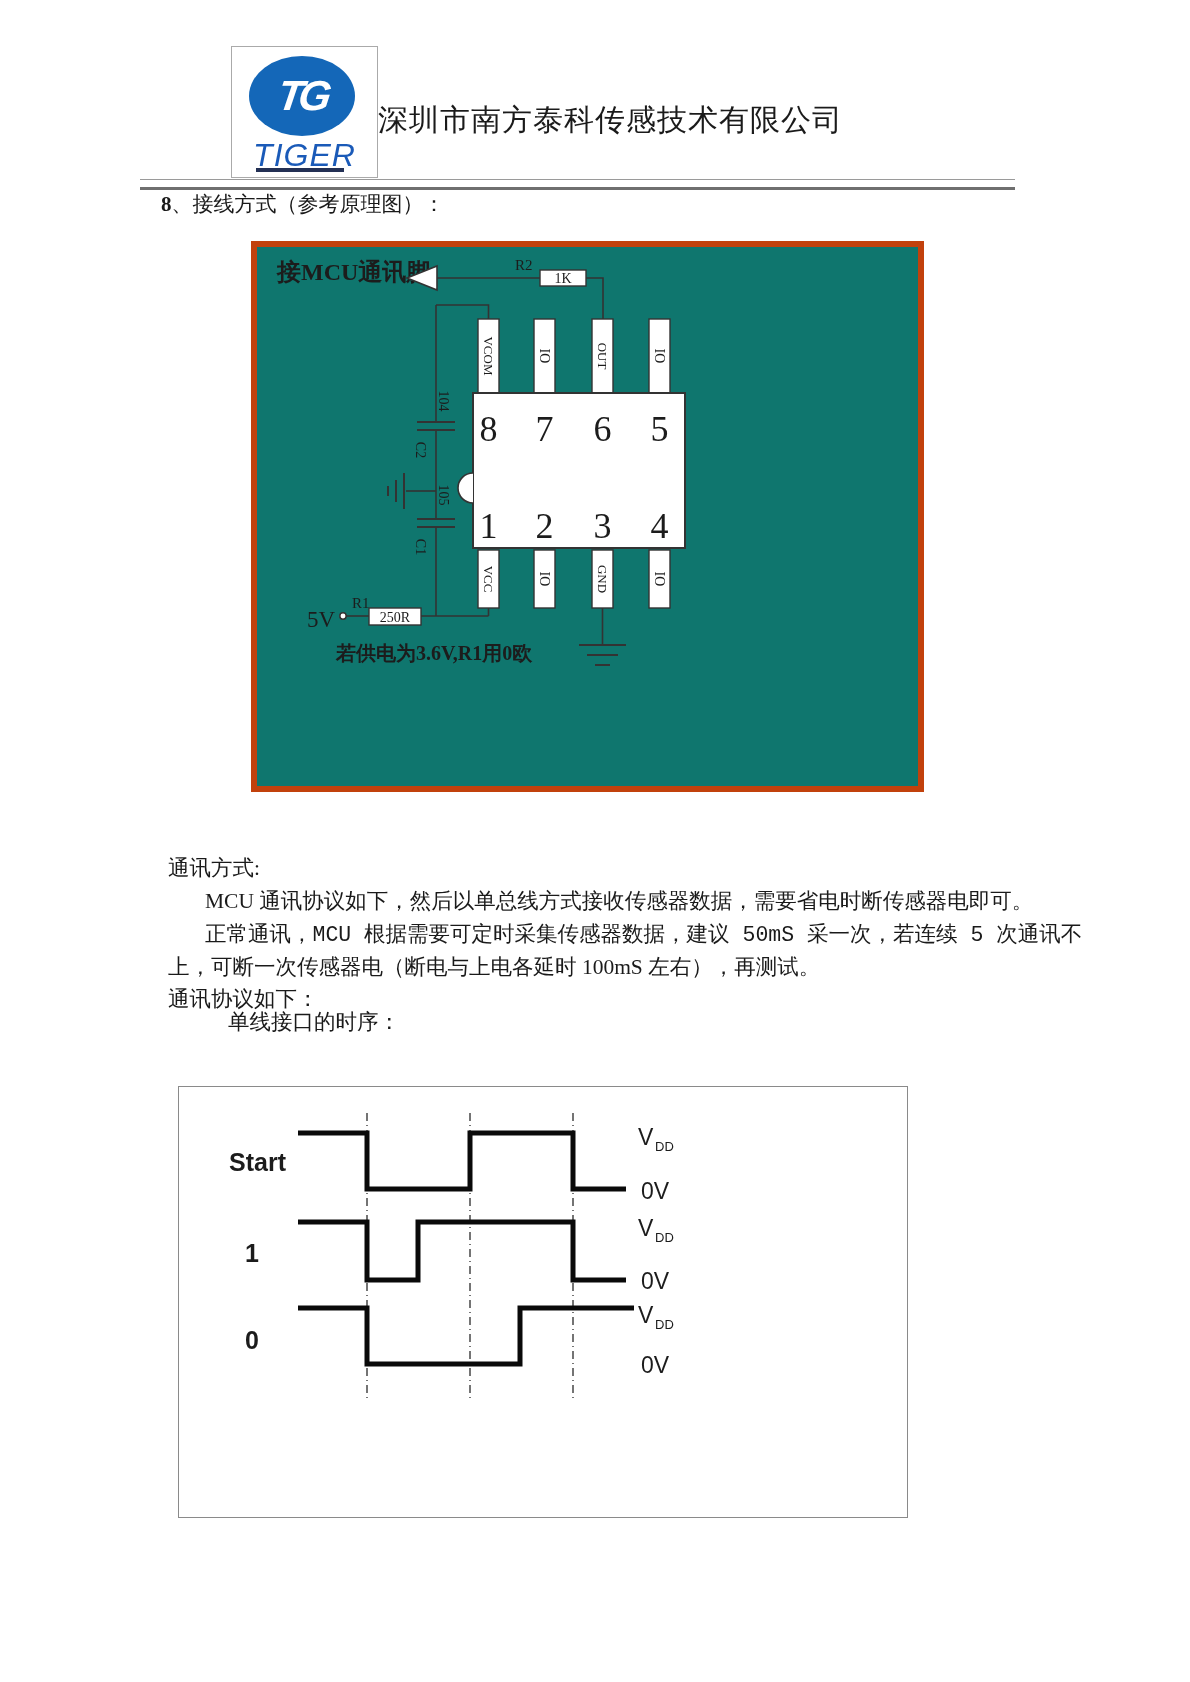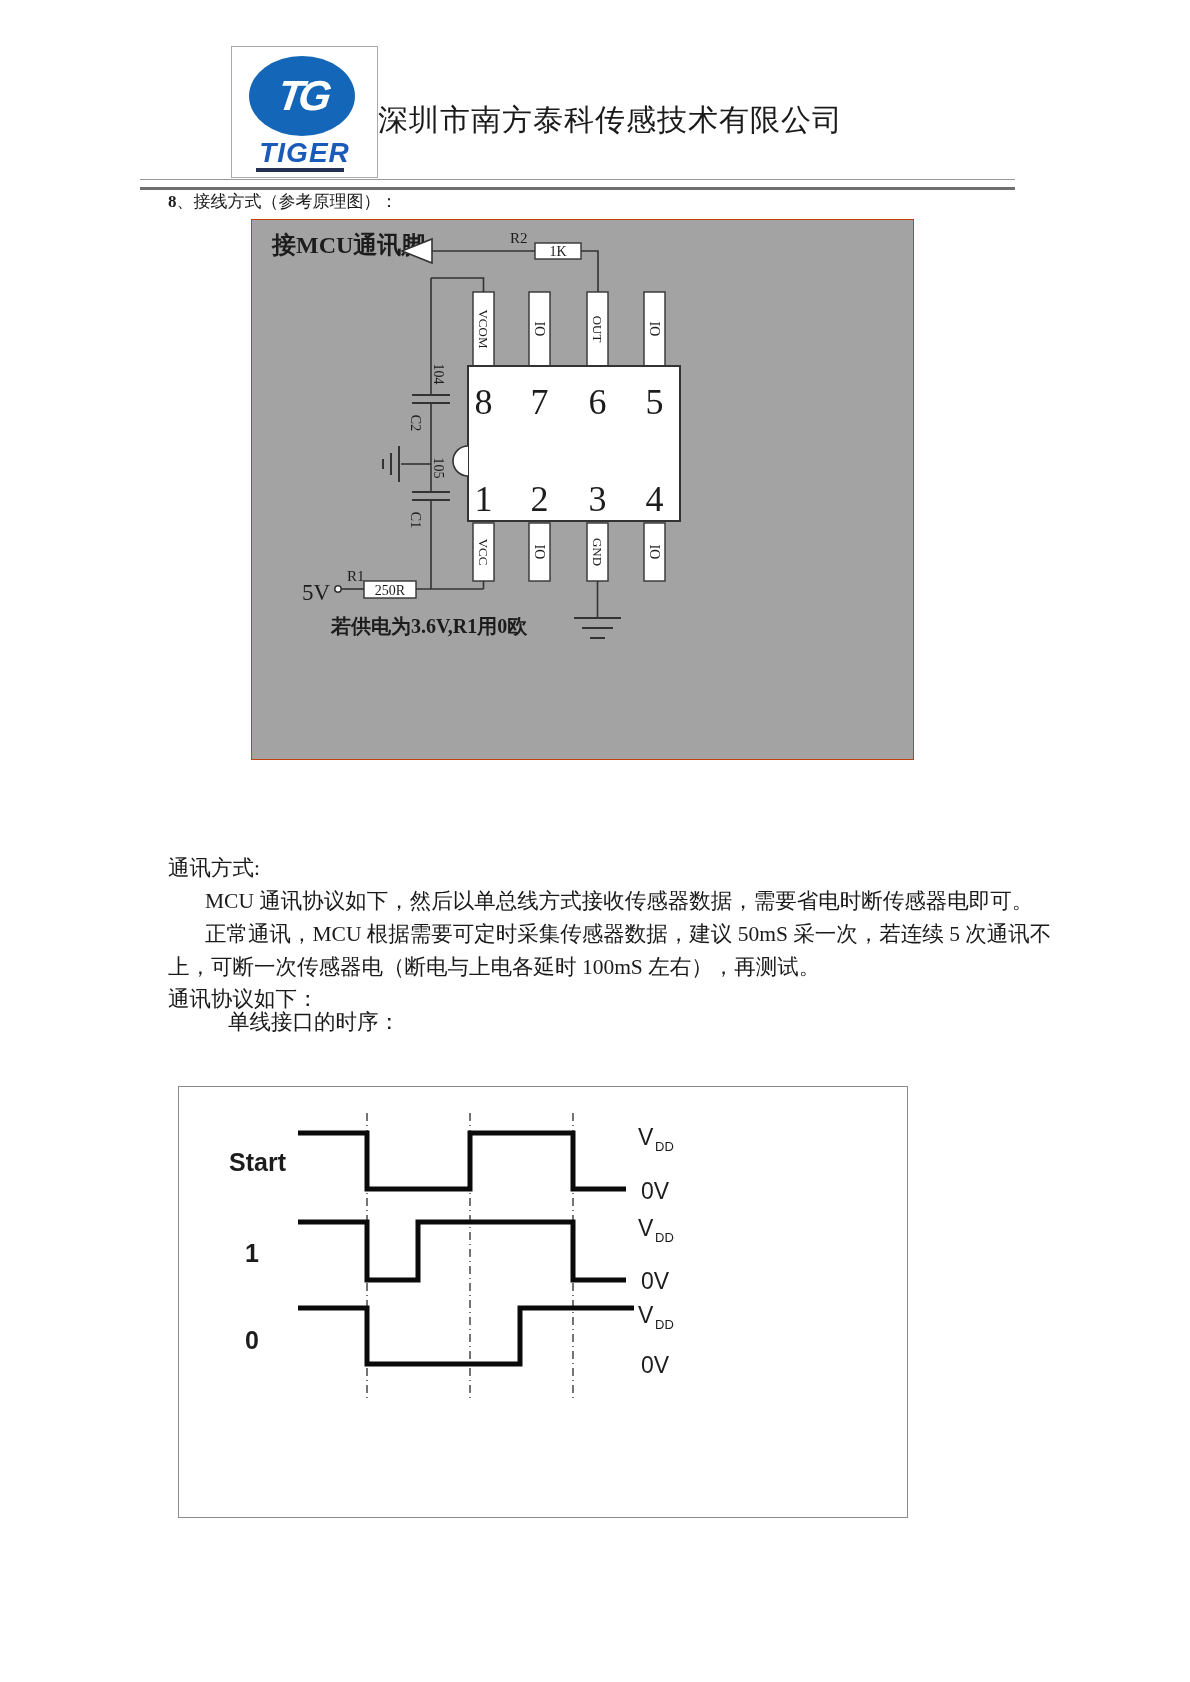--- a/index.html
+++ b/index.html
@@ -13,32 +13,32 @@
   .logo-ellipse{
     position:absolute;left:17px;top:9px;width:106px;height:80px;border-radius:50%;
     background:#1467b8;display:flex;align-items:center;justify-content:center;
   }
   .logo-tg{
     font-family:"Liberation Sans","DejaVu Sans",sans-serif;font-style:italic;font-weight:bold;
     font-size:42px;color:#ffffff;letter-spacing:-5px;transform:skewX(-8deg);
   }
   .logo-name{
     position:absolute;left:0;top:90px;width:100%;text-align:center;
-    font-family:"Liberation Sans","DejaVu Sans",sans-serif;font-style:italic;font-weight:bold;
-    font-size:28px;color:#1a5ab8;letter-spacing:1px;
+    font-family:"Liberation Sans","DejaVu Sans",sans-serif;font-style:italic;font-weight:normal;
+    font-size:32px;color:#1a5ab8;letter-spacing:1px;
   }
   .logo-underline{position:absolute;left:24px;bottom:5px;width:88px;height:4px;background:#233054;}
   .company-name{position:absolute;left:378px;top:100px;font-size:30px;letter-spacing:1px;white-space:nowrap;}
   .header-rule{position:absolute;left:140px;top:179px;width:875px;height:7px;border-top:1px solid #9a9a9a;border-bottom:3px solid #6f6f6f;}
   
-  .s8-title{position:absolute;left:168px;top:190px;font-size:17px;white-space:nowrap;}
+  .s8-title{position:absolute;left:161px;top:190px;font-size:21px;white-space:nowrap;}
   .s8-title .num{font-weight:bold;}
   .bodyline{position:absolute;font-size:21.5px;white-space:nowrap;}
   
-  .circuit-frame{position:absolute;left:251px;top:219px;width:661px;height:539px;border:1px solid #c2410c;background:#a3a3a3;}
+  .circuit-frame{position:absolute;left:251px;top:241px;width:661px;height:539px;border:6px solid #c2410c;background:#0f766e;}
   .timing-frame{position:absolute;left:178px;top:1086px;width:728px;height:430px;border:1px solid #8a8a8a;background:#fff;}
   svg{display:block;}
   svg text{fill:#1c1c1c;}
   .sch-serif{font-family:"Liberation Serif","DejaVu Serif",serif;}
   .tim-sans{font-family:"Liberation Sans","DejaVu Sans",sans-serif;}
 </style>
 </head>
 <body>
 
 <div class="page">
@@ -141,21 +141,21 @@
         <line x1="330" y1="408" x2="361" y2="408" stroke="#333" stroke-width="2"></line>
         <line x1="338" y1="418" x2="353" y2="418" stroke="#333" stroke-width="2"></line>
       </g>
 
       <text x="79" y="413" font-size="20" font-weight="bold" class="sch-serif">若供电为3.6V,R1用0欧</text>
     </svg>
   </div>
 
   <div class="bodyline" style="left:168px;top:853px;">通讯方式:</div>
   <div class="bodyline" style="left:205px;top:886px;">MCU 通讯协议如下，然后以单总线方式接收传感器数据，需要省电时断传感器电即可。</div>
-  <div class="bodyline" style="left:205px;top:919px;">正常通讯，MCU 根据需要可定时采集传感器数据，建议 50mS 采一次，若连续 5 次通讯不</div>
+  <div class="bodyline" style="left:205px;top:919px;font-family:Liberation Mono, monospace;">正常通讯，MCU 根据需要可定时采集传感器数据，建议 50mS 采一次，若连续 5 次通讯不</div>
   <div class="bodyline" style="left:168px;top:952px;">上，可断一次传感器电（断电与上电各延时 100mS 左右），再测试。</div>
   <div class="bodyline" style="left:168px;top:984px;">通讯协议如下：</div>
   <div class="bodyline" style="left:228px;top:1007px;">单线接口的时序：</div>
 
   <div class="timing-frame">
     <svg width="726" height="428" viewBox="0 0 726 428">
 
       <g stroke="#3a3a3a" stroke-width="1.4" stroke-dasharray="8 4 1 4">
         <line x1="188" y1="26" x2="188" y2="314"></line>
         <line x1="291" y1="26" x2="291" y2="314"></line>

